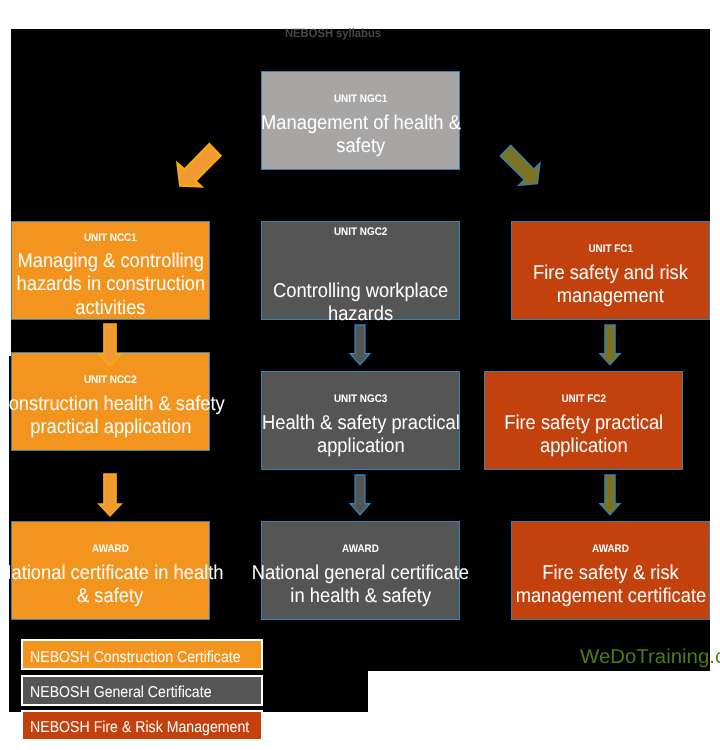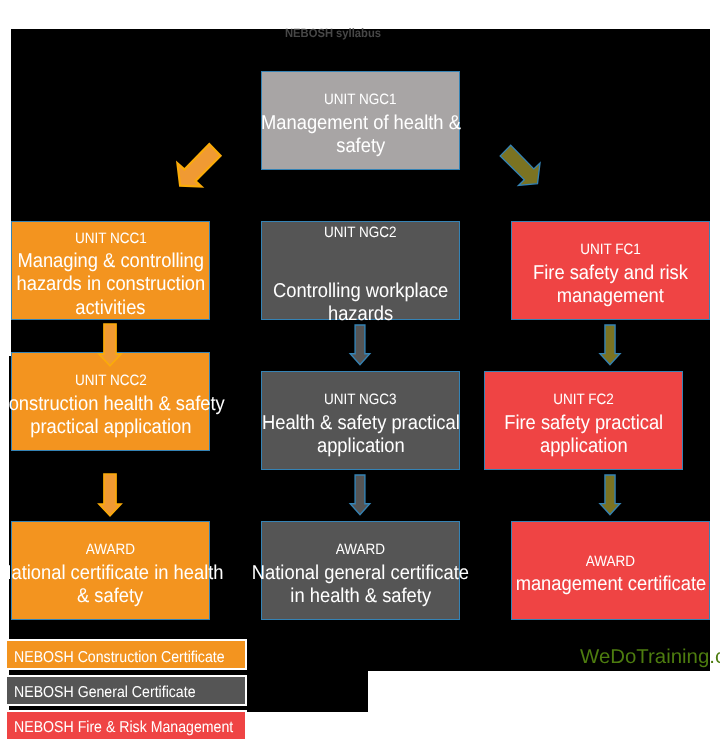--- a/index.html
+++ b/index.html
@@ -10,40 +10,40 @@
   #stage{position:relative;width:720px;height:750px;background:#ffffff;overflow:hidden;}
 
   
   .blk{position:absolute;background:#000000;}
 
   
   .box{position:absolute;box-sizing:border-box;width:199px;height:99px;
        border:1.5px solid #3583b5;color:#ffffff;text-align:center;
        display:flex;flex-direction:column;align-items:center;justify-content:center;
        padding-top:5.6px;}
-  .box .unit{font-weight:normal;font-size:15px;line-height:23.2px;}
+  .box .unit{font-weight:bold;font-size:11px;line-height:23.2px;}
   .box .desc{font-size:20px;line-height:23.2px;}
   .box .unit .cond{transform:scaleX(0.9) translateZ(0);}
   .box .desc .cond{transform:scaleX(0.917) translateZ(0);}
 
   
   .cond{display:inline-block;transform-origin:center;white-space:pre;}
 
   .c-orange{background:#F3941F;}
   .c-gray{background:#555555;}
-  .c-olive{background:#ef4444;}
+  .c-olive{background:#c2410c;}
   .c-lgray{background:#A8A5A5;}
 
   .title{position:absolute;left:284.5px;top:26.2px;color:#474747;font-weight:bold;font-size:12px;}
   .title .cond{transform:scaleX(0.935) translateZ(0);transform-origin:left center;}
 
   .wm{position:absolute;left:579.5px;top:646px;color:#4d7c0f;font-size:20px;}
   .wm .cond{transform:scaleX(1.02) translateZ(0);transform-origin:left center;}
 
-  .legend{position:absolute;left:5px;width:242.2px;height:31.1px;box-sizing:border-box;
+  .legend{position:absolute;left:21px;width:242.2px;height:31.1px;box-sizing:border-box;
           border:2px solid #ffffff;color:#ffffff;font-size:15.8px;
           display:flex;align-items:center;padding-left:7.3px;padding-top:6px;}
   .legend .cond{transform:scaleX(0.895) translateZ(0);transform-origin:left center;}
 
   svg{position:absolute;overflow:visible;}
   svg.varrow{position:absolute;}
 </style>
 </head>
 <body>
 
@@ -114,20 +114,21 @@
   <div class="box c-olive" style="left:484px;top:371px;">
     <div class="unit"><span class="cond">UNIT FC2</span></div>
     <div class="desc">
       <div><span class="cond">Fire safety practical</span></div>
       <div><span class="cond">application</span></div>
     </div>
   </div>
   <div class="box c-olive" style="left:511px;top:521px;">
     <div class="unit"><span class="cond">AWARD</span></div>
     <div class="desc">
+      <div><span class="cond">Fire safety &amp; risk</span></div>
       <div><span class="cond">management certificate</span></div>
     </div>
   </div>
 
   <svg class="varrow" width="40" height="50" style="left:89.9px;top:323.8px;">
       <path d="M 13.95 0 L 26.05 0 L 26.05 30.1 L 31.1 30.1 L 20 41.9 L 8.9 30.1 L 13.95 30.1 Z" fill="#F09A33" stroke="#FBAB08" stroke-width="1.6" stroke-linejoin="miter"></path>
     </svg>
   <svg class="varrow" width="40" height="50" style="left:89.9px;top:473.8px;">
       <path d="M 13.95 0 L 26.05 0 L 26.05 30.1 L 31.1 30.1 L 20 41.9 L 8.9 30.1 L 13.95 30.1 Z" fill="#F09A33" stroke="#FBAB08" stroke-width="1.6" stroke-linejoin="miter"></path>
     </svg>

